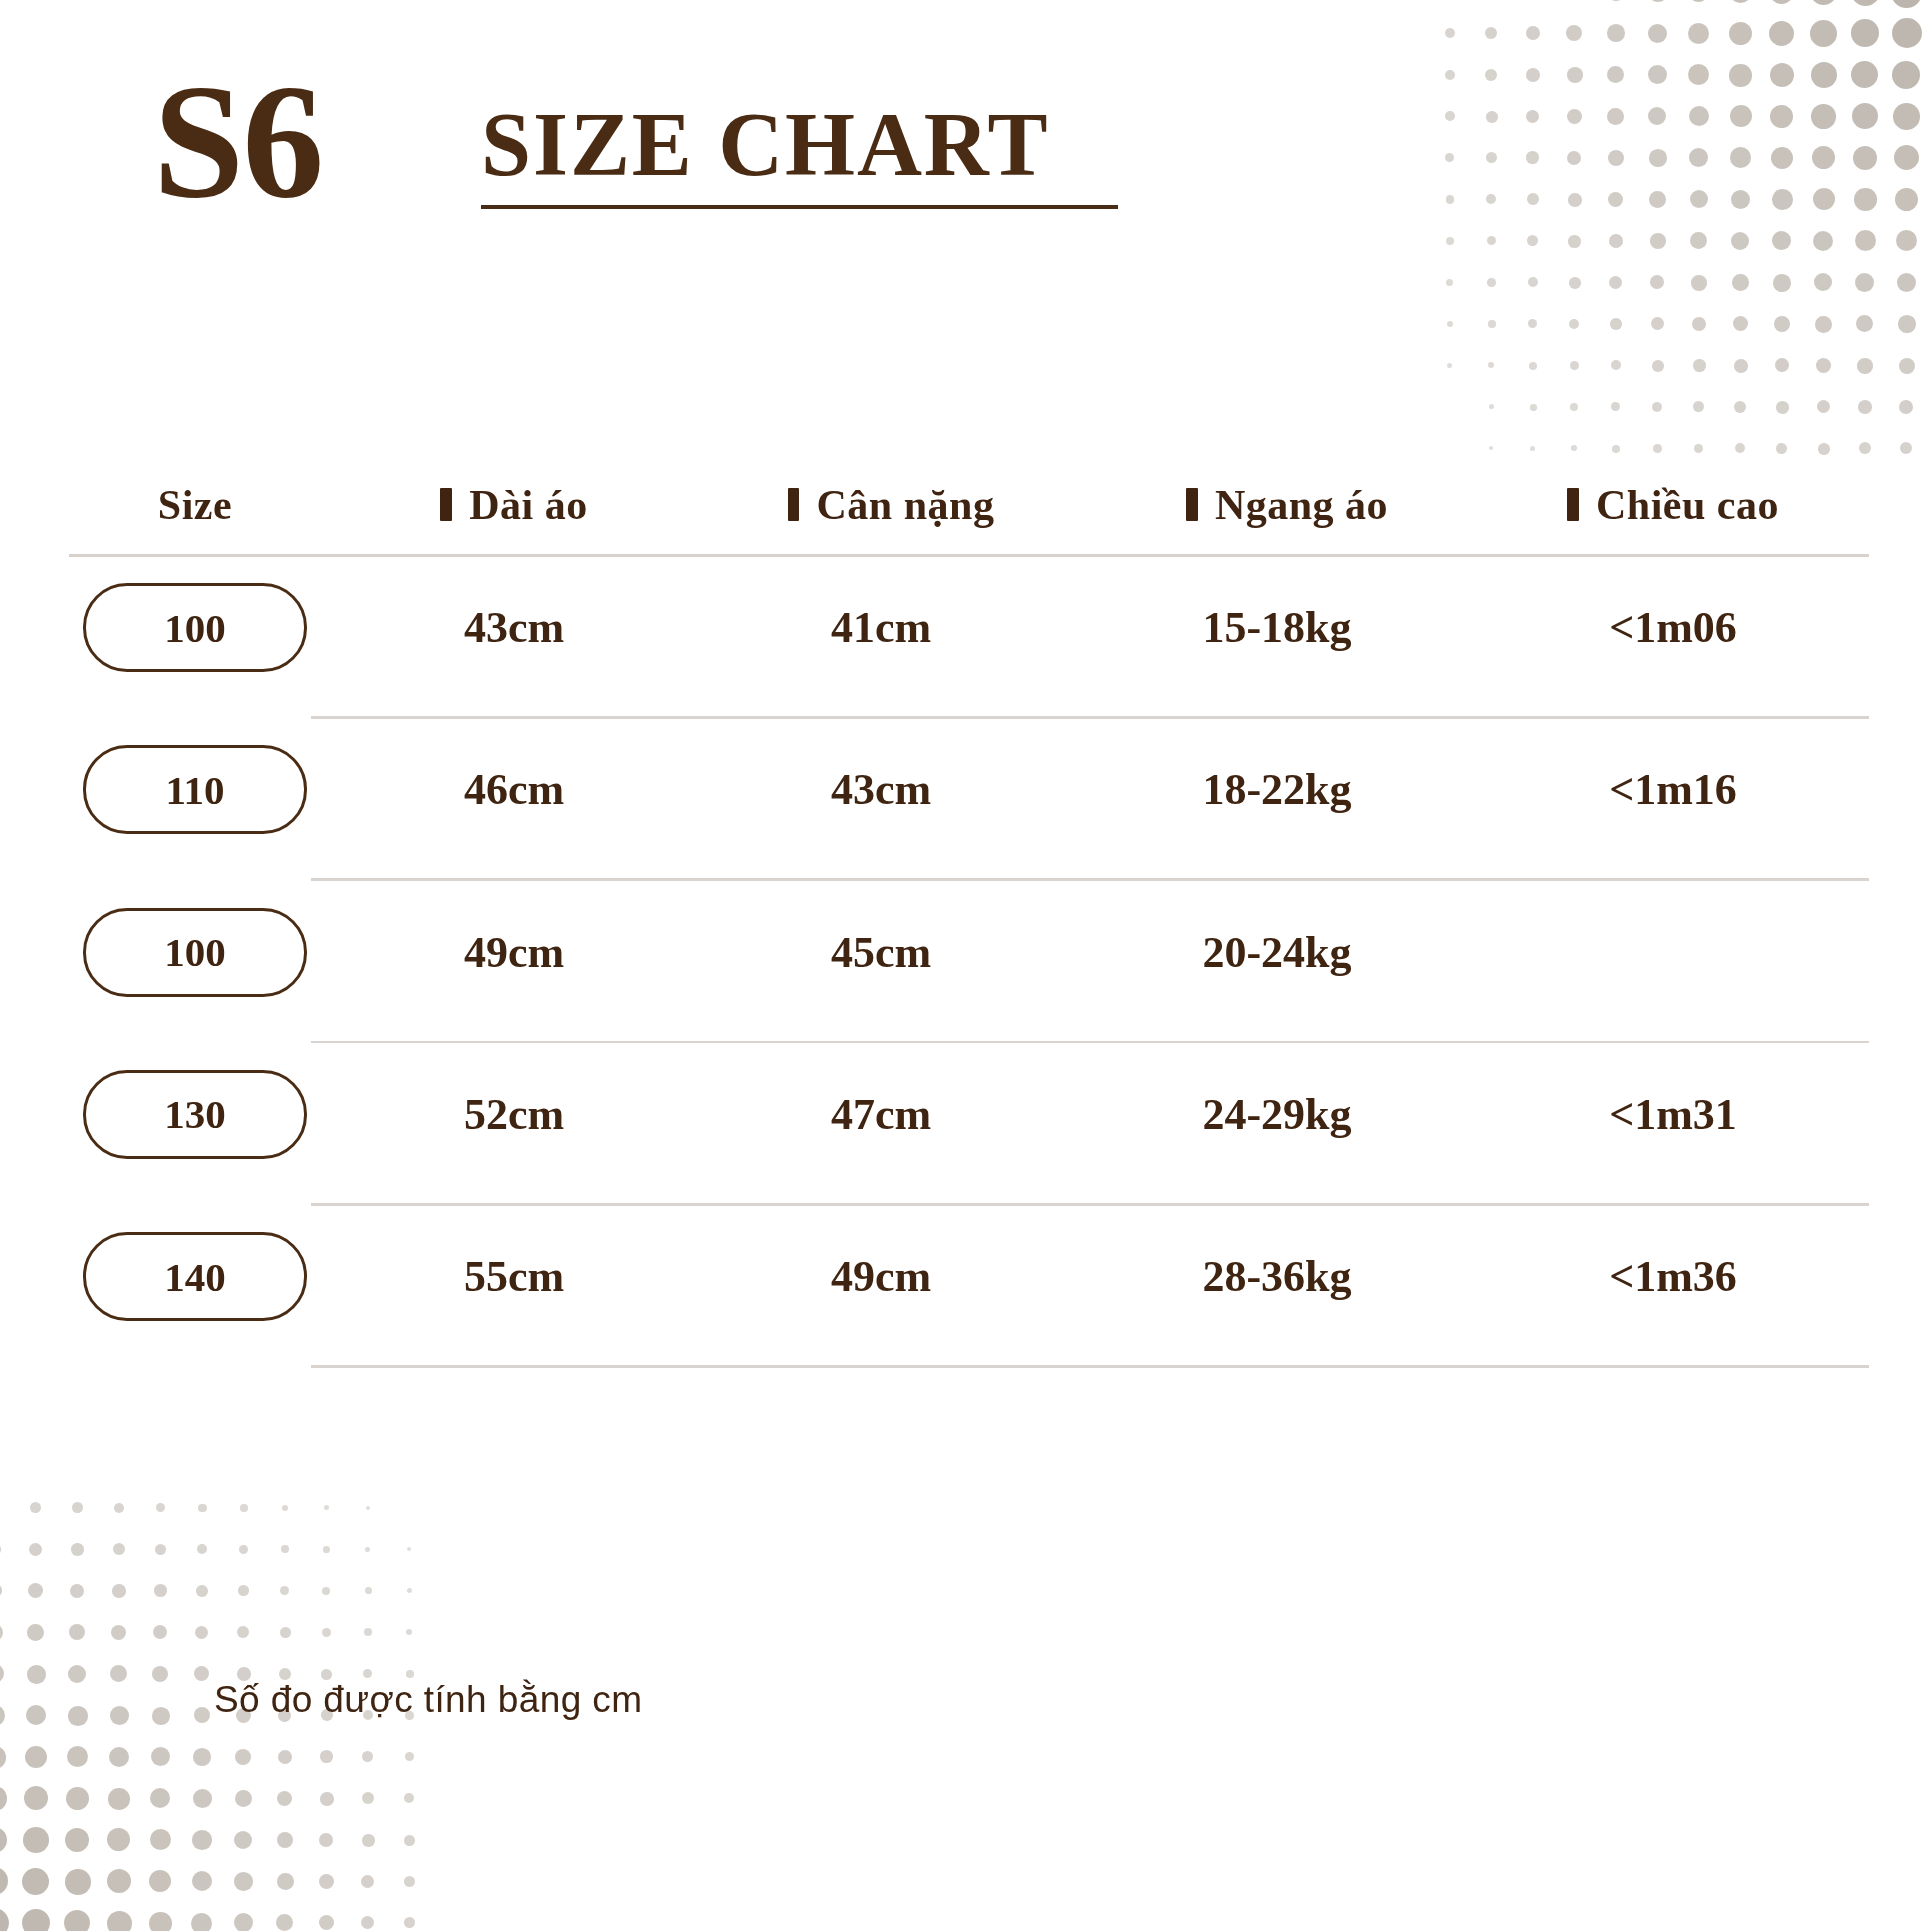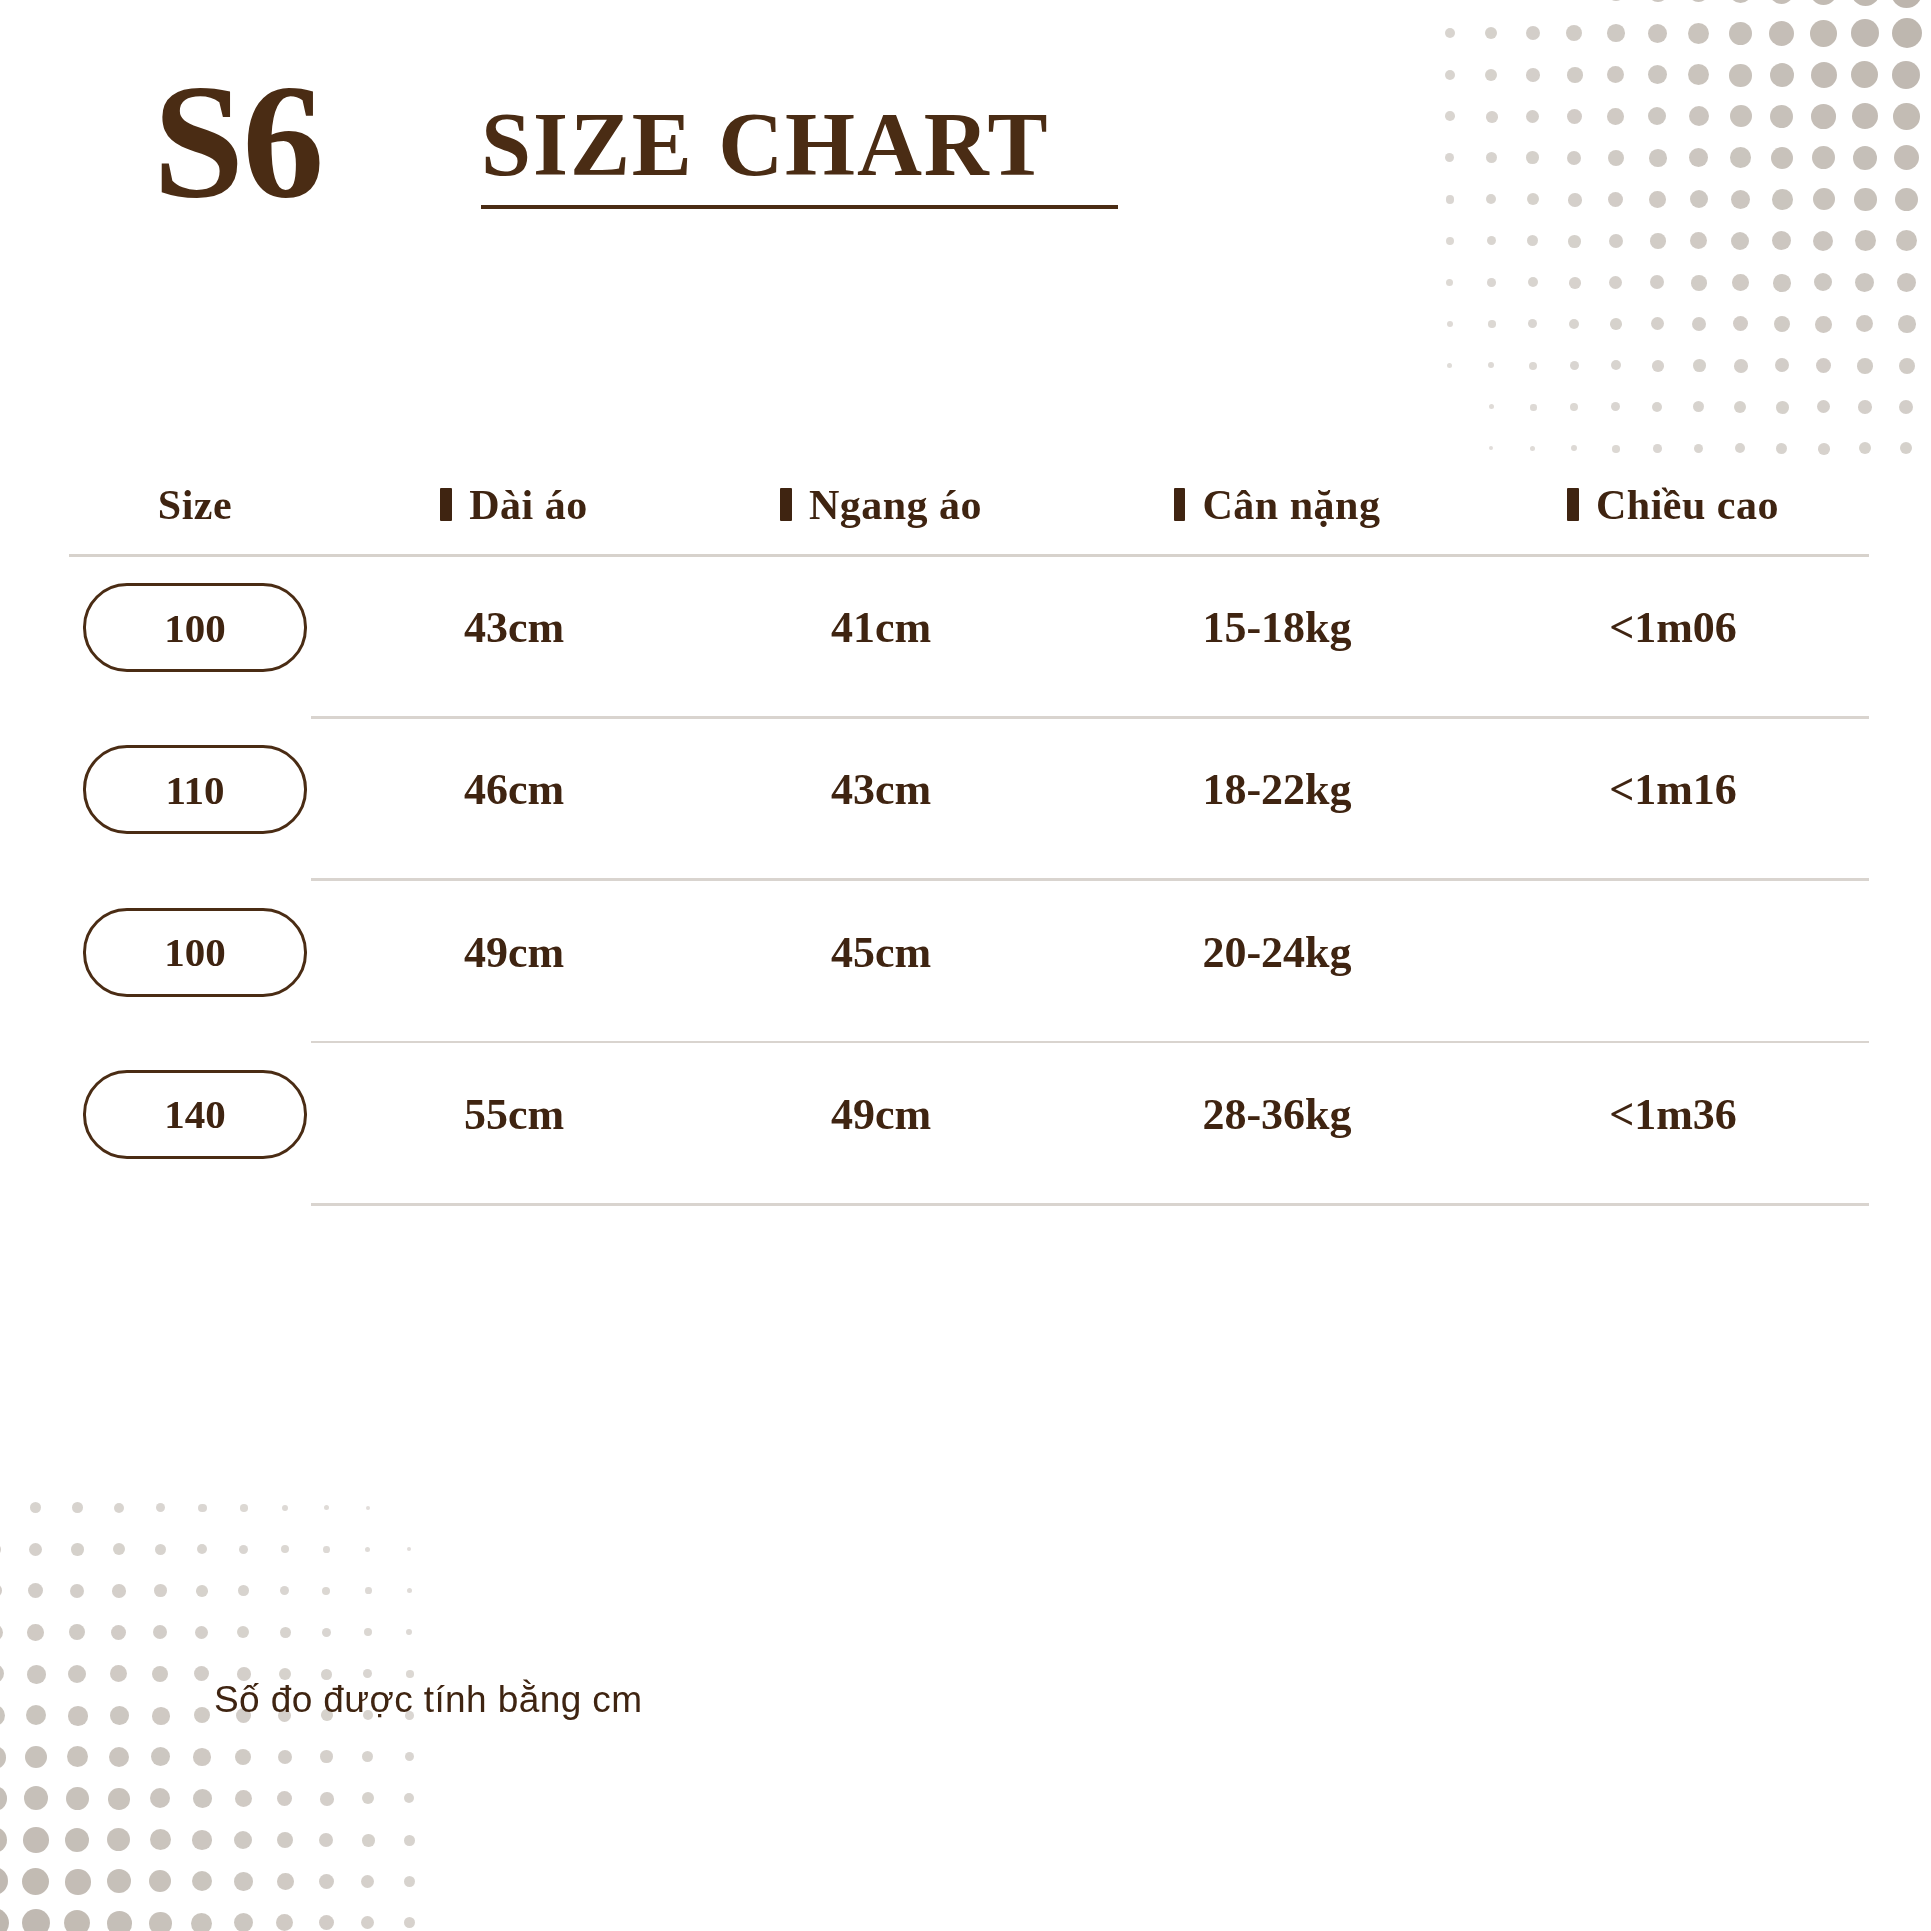--- a/index.html
+++ b/index.html
@@ -456,27 +456,27 @@
 </div>
 
 <div class="table">
 
   <div class="row head-row">
     <div class="col col-size head-cell">Size</div>
     <div class="col col-length head-cell left-pad">
       <span class="tick"></span>
       <span>Dài áo</span>
     </div>
+    <div class="col col-weight head-cell left-pad">
+      <span class="tick"></span>
+      <span>Cân nặng</span>
+    </div>
     <div class="col col-width head-cell left-pad">
       <span class="tick"></span>
       <span>Ngang áo</span>
-    </div>
-    <div class="col col-weight head-cell left-pad">
-      <span class="tick"></span>
-      <span>Cân nặng</span>
     </div>
     <div class="col col-height head-cell left-pad">
       <span class="tick"></span>
       <span>Chiều cao</span>
     </div>
   </div>
   <div class="head-rule"></div>
 
 
   <div>
@@ -510,20 +510,32 @@
       <div class="col col-size">
         <div class="pill">100</div>
       </div>
       <div class="col col-length val">49cm</div>
       <div class="col col-width val">45cm</div>
       <div class="col col-weight val">20-24kg</div>
     </div>
     <div class="row-rule"></div>
   </div>
 
+  <div>
+    <div class="row data-row">
+      <div class="col col-size">
+        <div class="pill">130</div>
+      </div>
+      <div class="col col-length val">52cm</div>
+      <div class="col col-width val">47cm</div>
+      <div class="col col-weight val">24-29kg</div>
+      <div class="col col-height val">&lt;1m31</div>
+    </div>
+    <div class="row-rule"></div>
+  </div>
 
   <div>
     <div class="row data-row">
       <div class="col col-size">
         <div class="pill">140</div>
       </div>
       <div class="col col-length val">55cm</div>
       <div class="col col-width val">49cm</div>
       <div class="col col-weight val">28-36kg</div>
       <div class="col col-height val">&lt;1m36</div>

